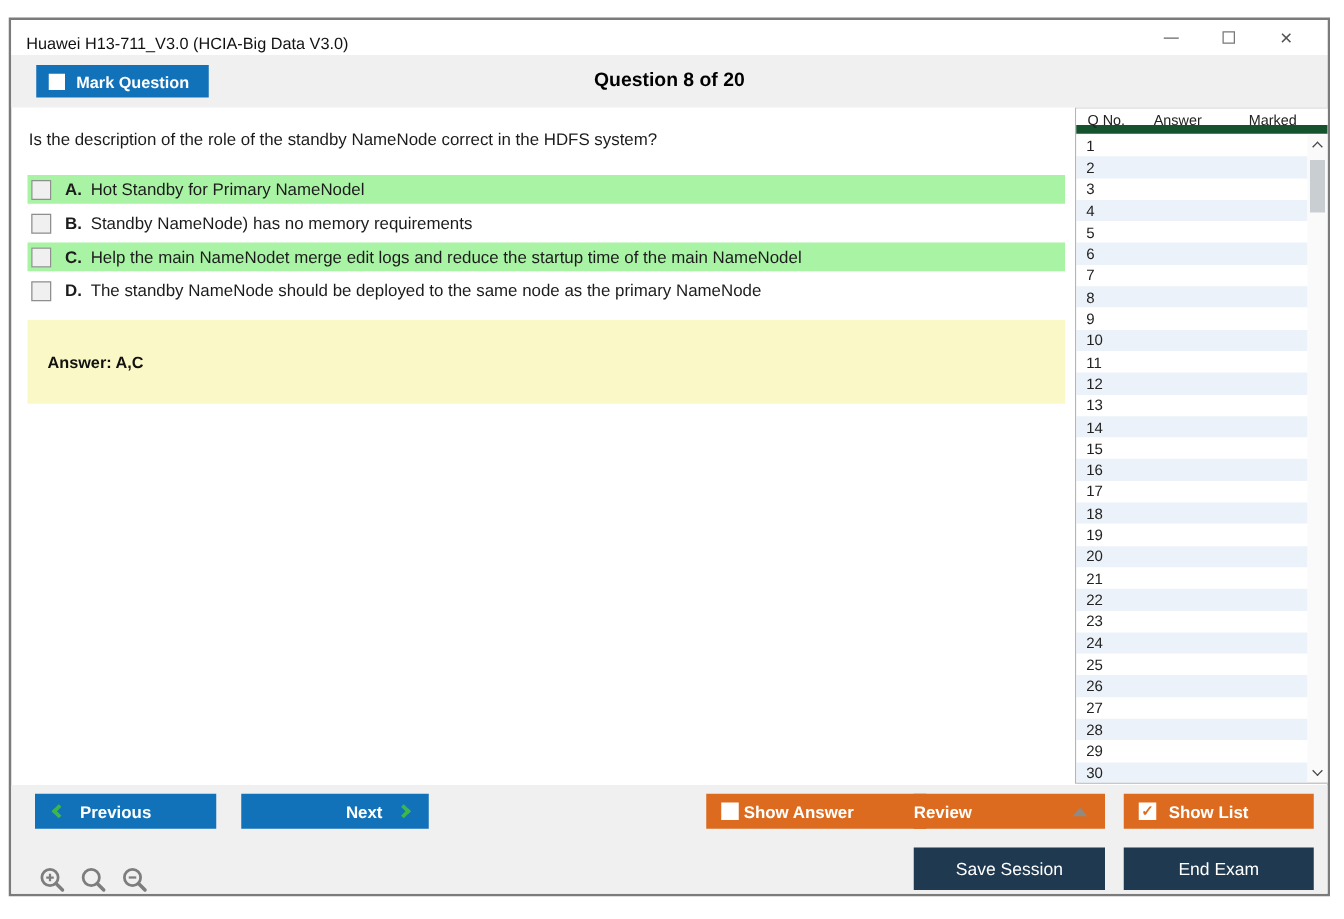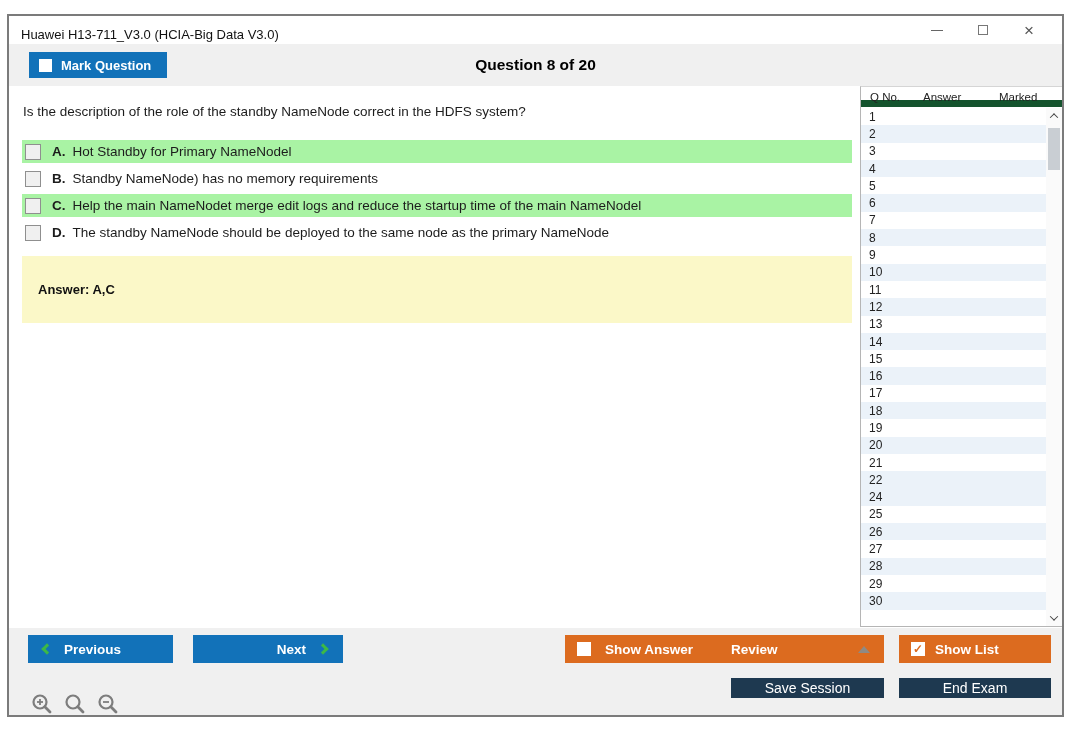--- a/index.html
+++ b/index.html
@@ -69,29 +69,29 @@
   .chev.up { transform:rotate(45deg) translate(1px,1px); }
   .chev.down { transform:rotate(225deg) translate(1px,1px); }
   .sb-thumb { position:absolute; left:2px; width:12px; top:20px; height:42px; background:#c9ced3; cursor:grab; }
 
   
   .footer-strip { position:absolute; left:0; right:0; top:612px; bottom:0; background:#f0f0f0; }
   .btn { position:absolute; height:28px; border:none; color:#fff; font-weight:bold; font-size:13.5px;
     display:flex; align-items:center; cursor:pointer; font-family:"Liberation Sans", sans-serif; }
   .btn-blue { background:#1272b9; }
   .btn-orange { background:#dc6b1f; }
-  .btn-navy { background:#1e3950; height:20px; justify-content:center; font-weight:normal; font-size:14px; }
+  .btn-navy { background:#1e3950; height:34px; justify-content:center; font-weight:normal; font-size:14px; }
 
   .chevron { display:inline-block; width:8px; height:8px; border:0 solid #3db847; flex:0 0 auto; }
   .chevron.left { border-left-width:3px; border-bottom-width:3px; transform:rotate(45deg); }
   .chevron.right { border-top-width:3px; border-right-width:3px; transform:rotate(45deg); }
 
   .btn-previous { left:19px; top:7px; width:145px; padding-left:15px; gap:13px; }
   .btn-next { left:184px; top:7px; width:150px; justify-content:flex-end; padding-right:16px; gap:13px; }
-  .btn-show-answer { left:556px; top:7px; width:176px; padding-left:12px; gap:14px; }
+  .btn-show-answer { left:556px; top:7px; width:176px; padding-left:12px; gap:4px; }
   .btn-review { left:722px; top:7px; width:153px; padding-left:0; }
   .btn-show-list { left:890px; top:7px; width:152px; padding-left:12px; gap:10px; }
   .btn-save-session { left:722px; top:50px; width:153px; }
   .btn-end-exam { left:890px; top:50px; width:152px; }
 
   .tri-up { width:0; height:0; border-left:6px solid transparent; border-right:6px solid transparent;
     border-bottom:7px solid #8f8a84; margin-left:auto; margin-right:14px; }
 
   .cb-checked { width:14px; height:14px; background:#fff; display:flex; align-items:center; justify-content:center;
     color:#dc6b1f; font-size:12px; font-weight:bold; flex:0 0 auto; }
@@ -228,20 +228,23 @@
         </div>
         <div class="qrow alt">
           <span class="qnum">20</span>
         </div>
         <div class="qrow">
           <span class="qnum">21</span>
         </div>
         <div class="qrow alt">
           <span class="qnum">22</span>
         </div>
+        <div class="qrow">
+          <span class="qnum">23</span>
+        </div>
         <div class="qrow alt">
           <span class="qnum">24</span>
         </div>
         <div class="qrow">
           <span class="qnum">25</span>
         </div>
         <div class="qrow alt">
           <span class="qnum">26</span>
         </div>
         <div class="qrow">

